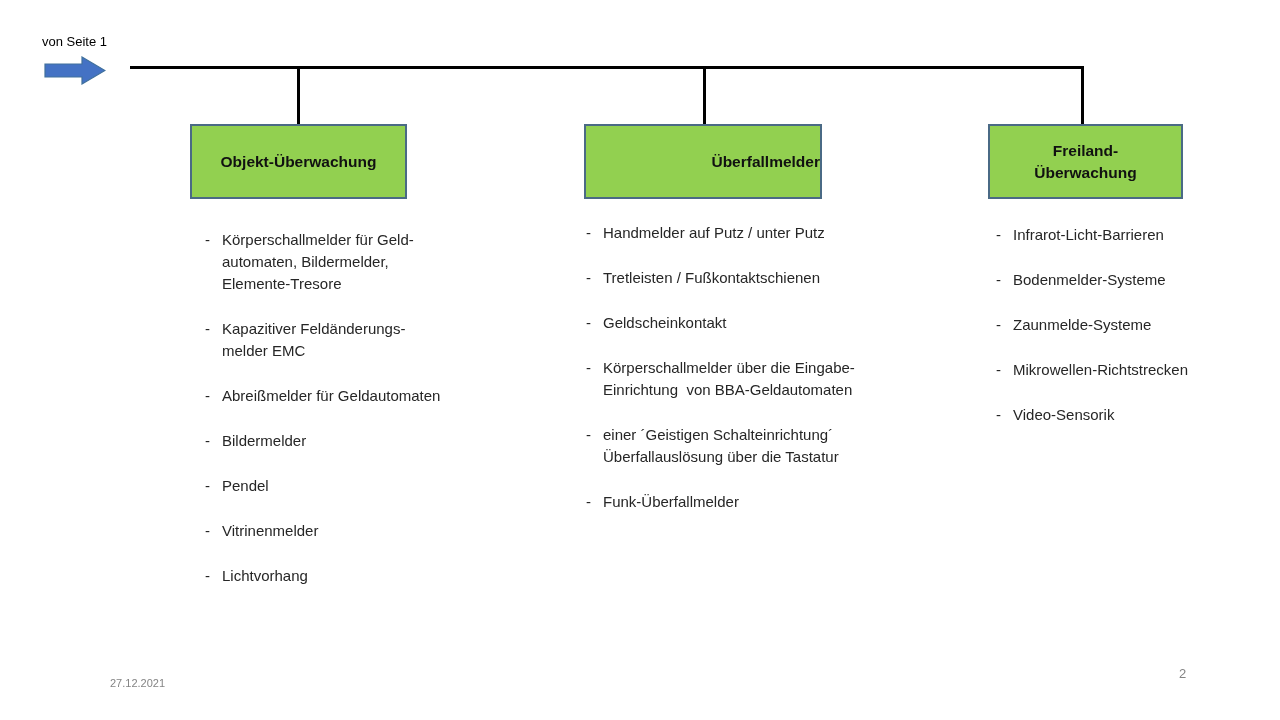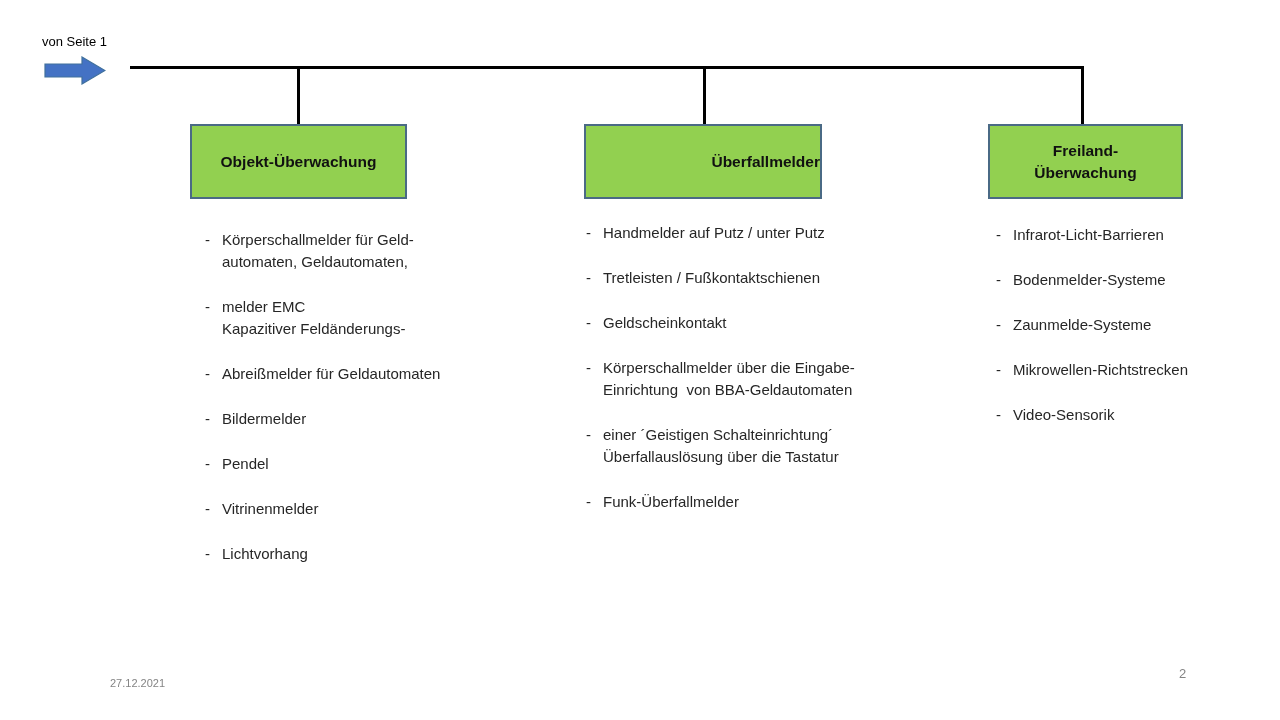--- a/index.html
+++ b/index.html
@@ -125,29 +125,30 @@
   <div class="head-box hb3">
     <span>Freiland-
 Überwachung</span>
   </div>
 
   <div class="col c1">
   <div class="list-item">
     <span class="dash">-</span>
     <span class="item-lines">
           <div class="item-line">Körperschallmelder für Geld-</div>
-          <div class="item-line">automaten, Geldautomaten,</div>
-        </span>
-  </div>
-
-  <div class="list-item">
-    <span class="dash">-</span>
-    <span class="item-lines">
+          <div class="item-line">automaten, Bildermelder,</div>
+          <div class="item-line">Elemente-Tresore</div>
+        </span>
+  </div>
+
+  <div class="list-item">
+    <span class="dash">-</span>
+    <span class="item-lines">
+          <div class="item-line">Kapazitiver Feldänderungs-</div>
           <div class="item-line">melder EMC</div>
-          <div class="item-line">Kapazitiver Feldänderungs-</div>
         </span>
   </div>
 
   <div class="list-item">
     <span class="dash">-</span>
     <span class="item-lines">
           <div class="item-line">Abreißmelder für Geldautomaten</div>
         </span>
   </div>
 

